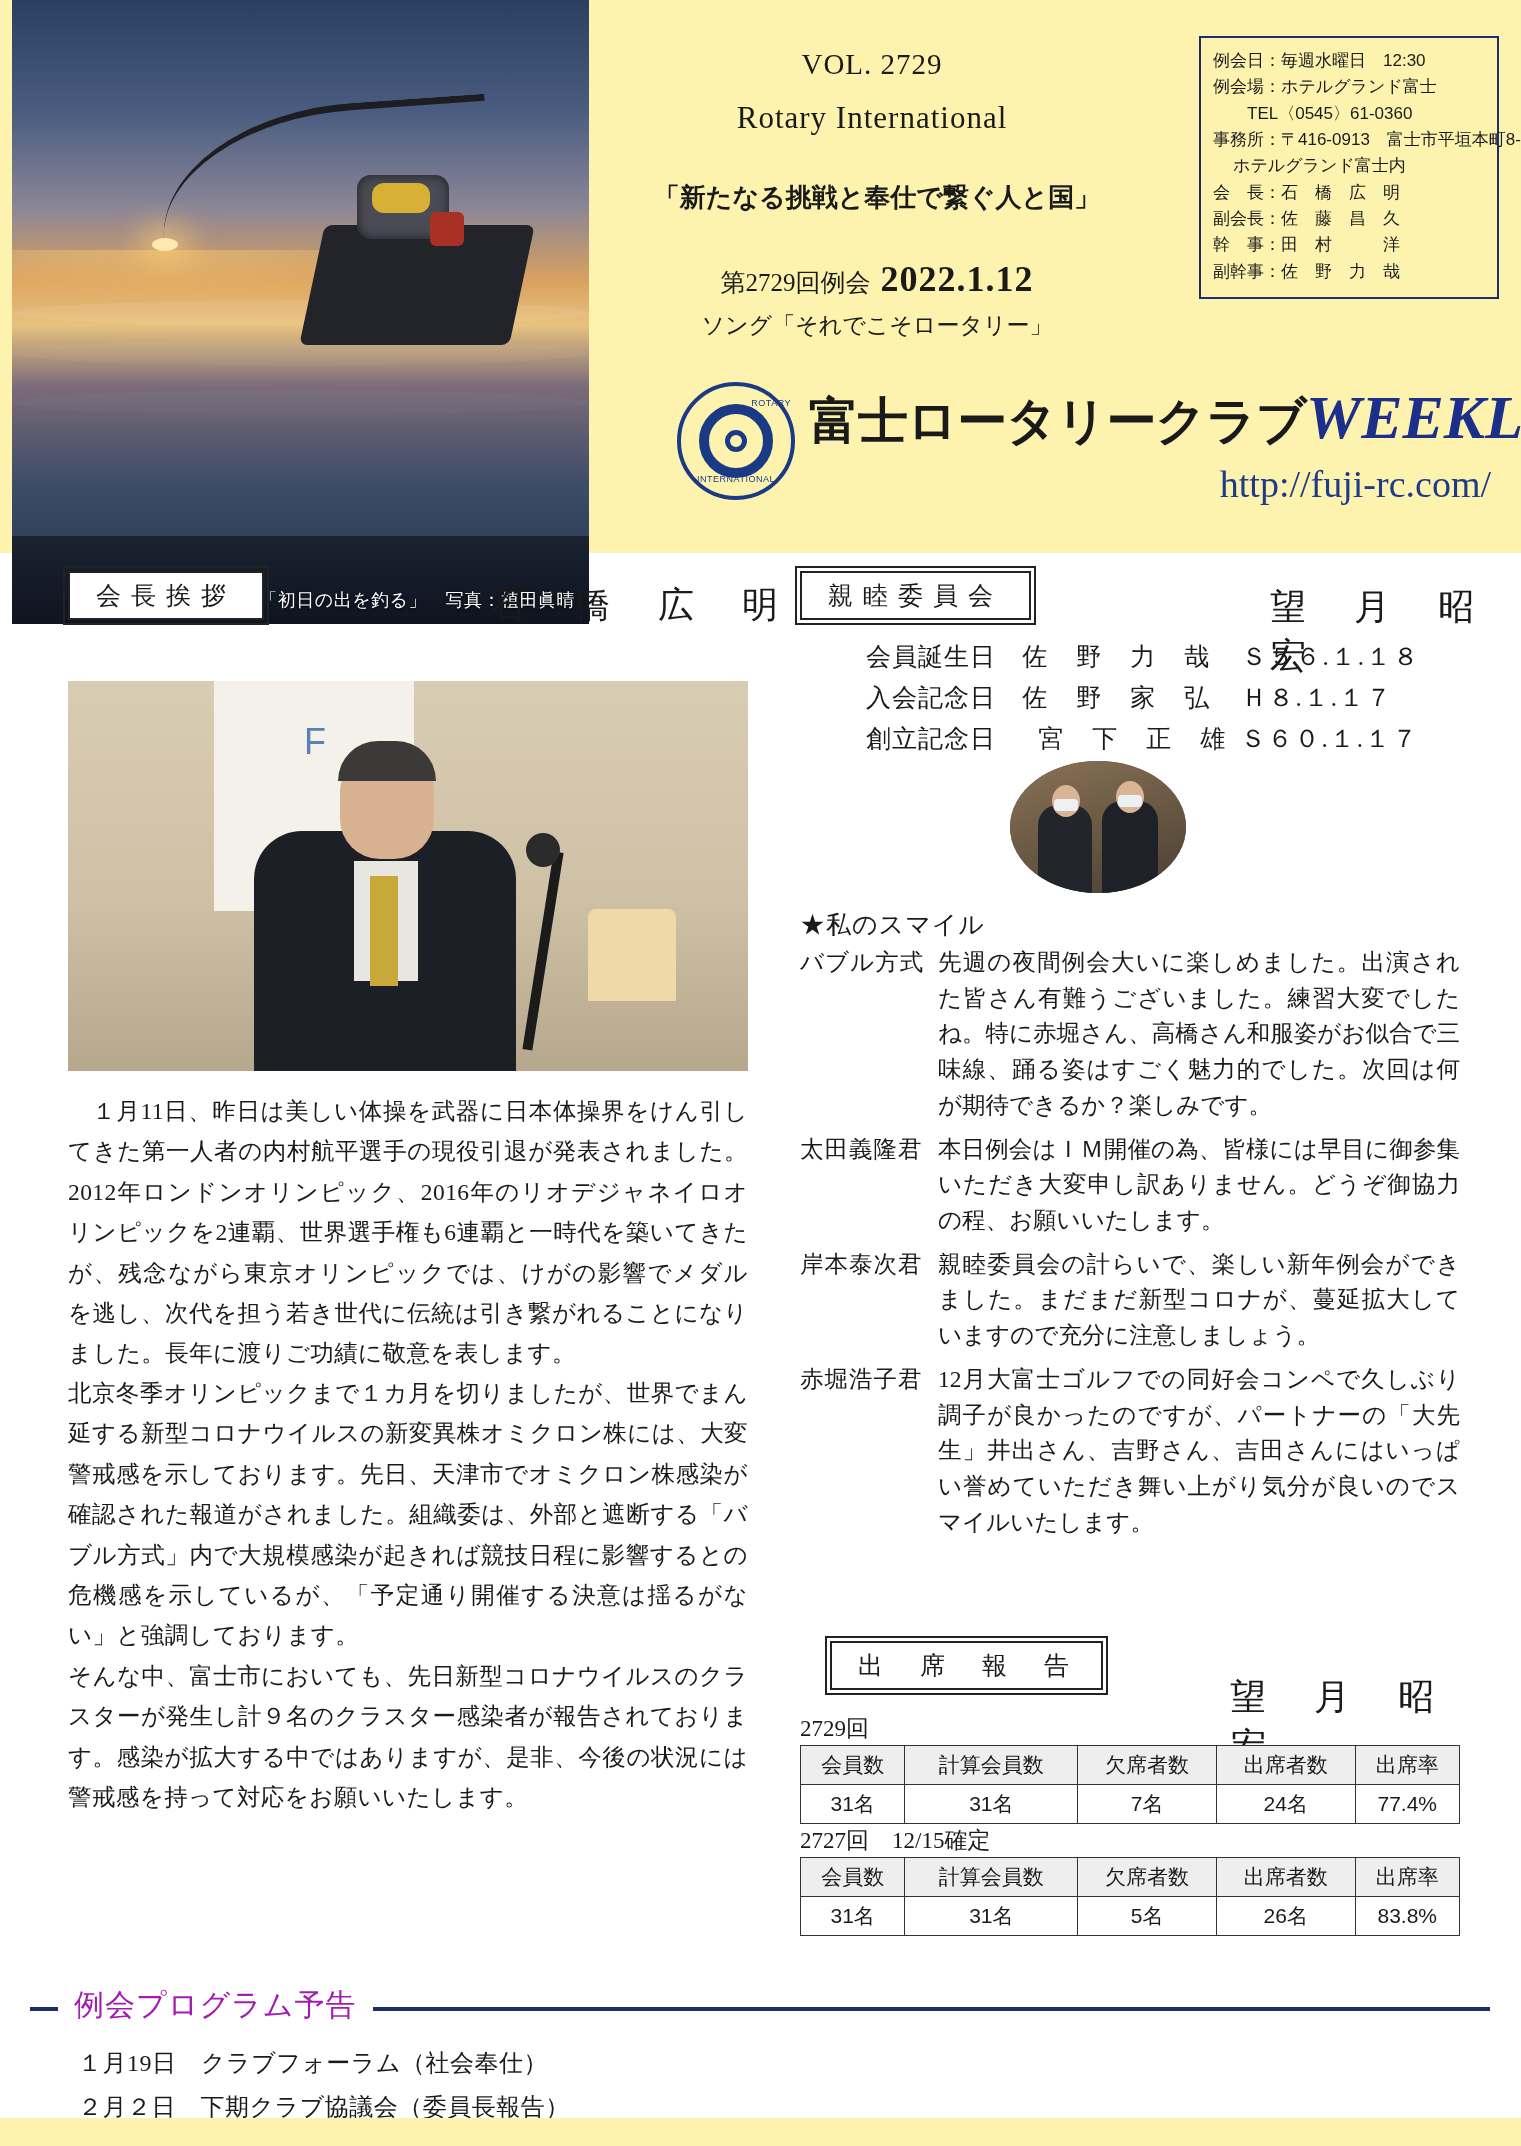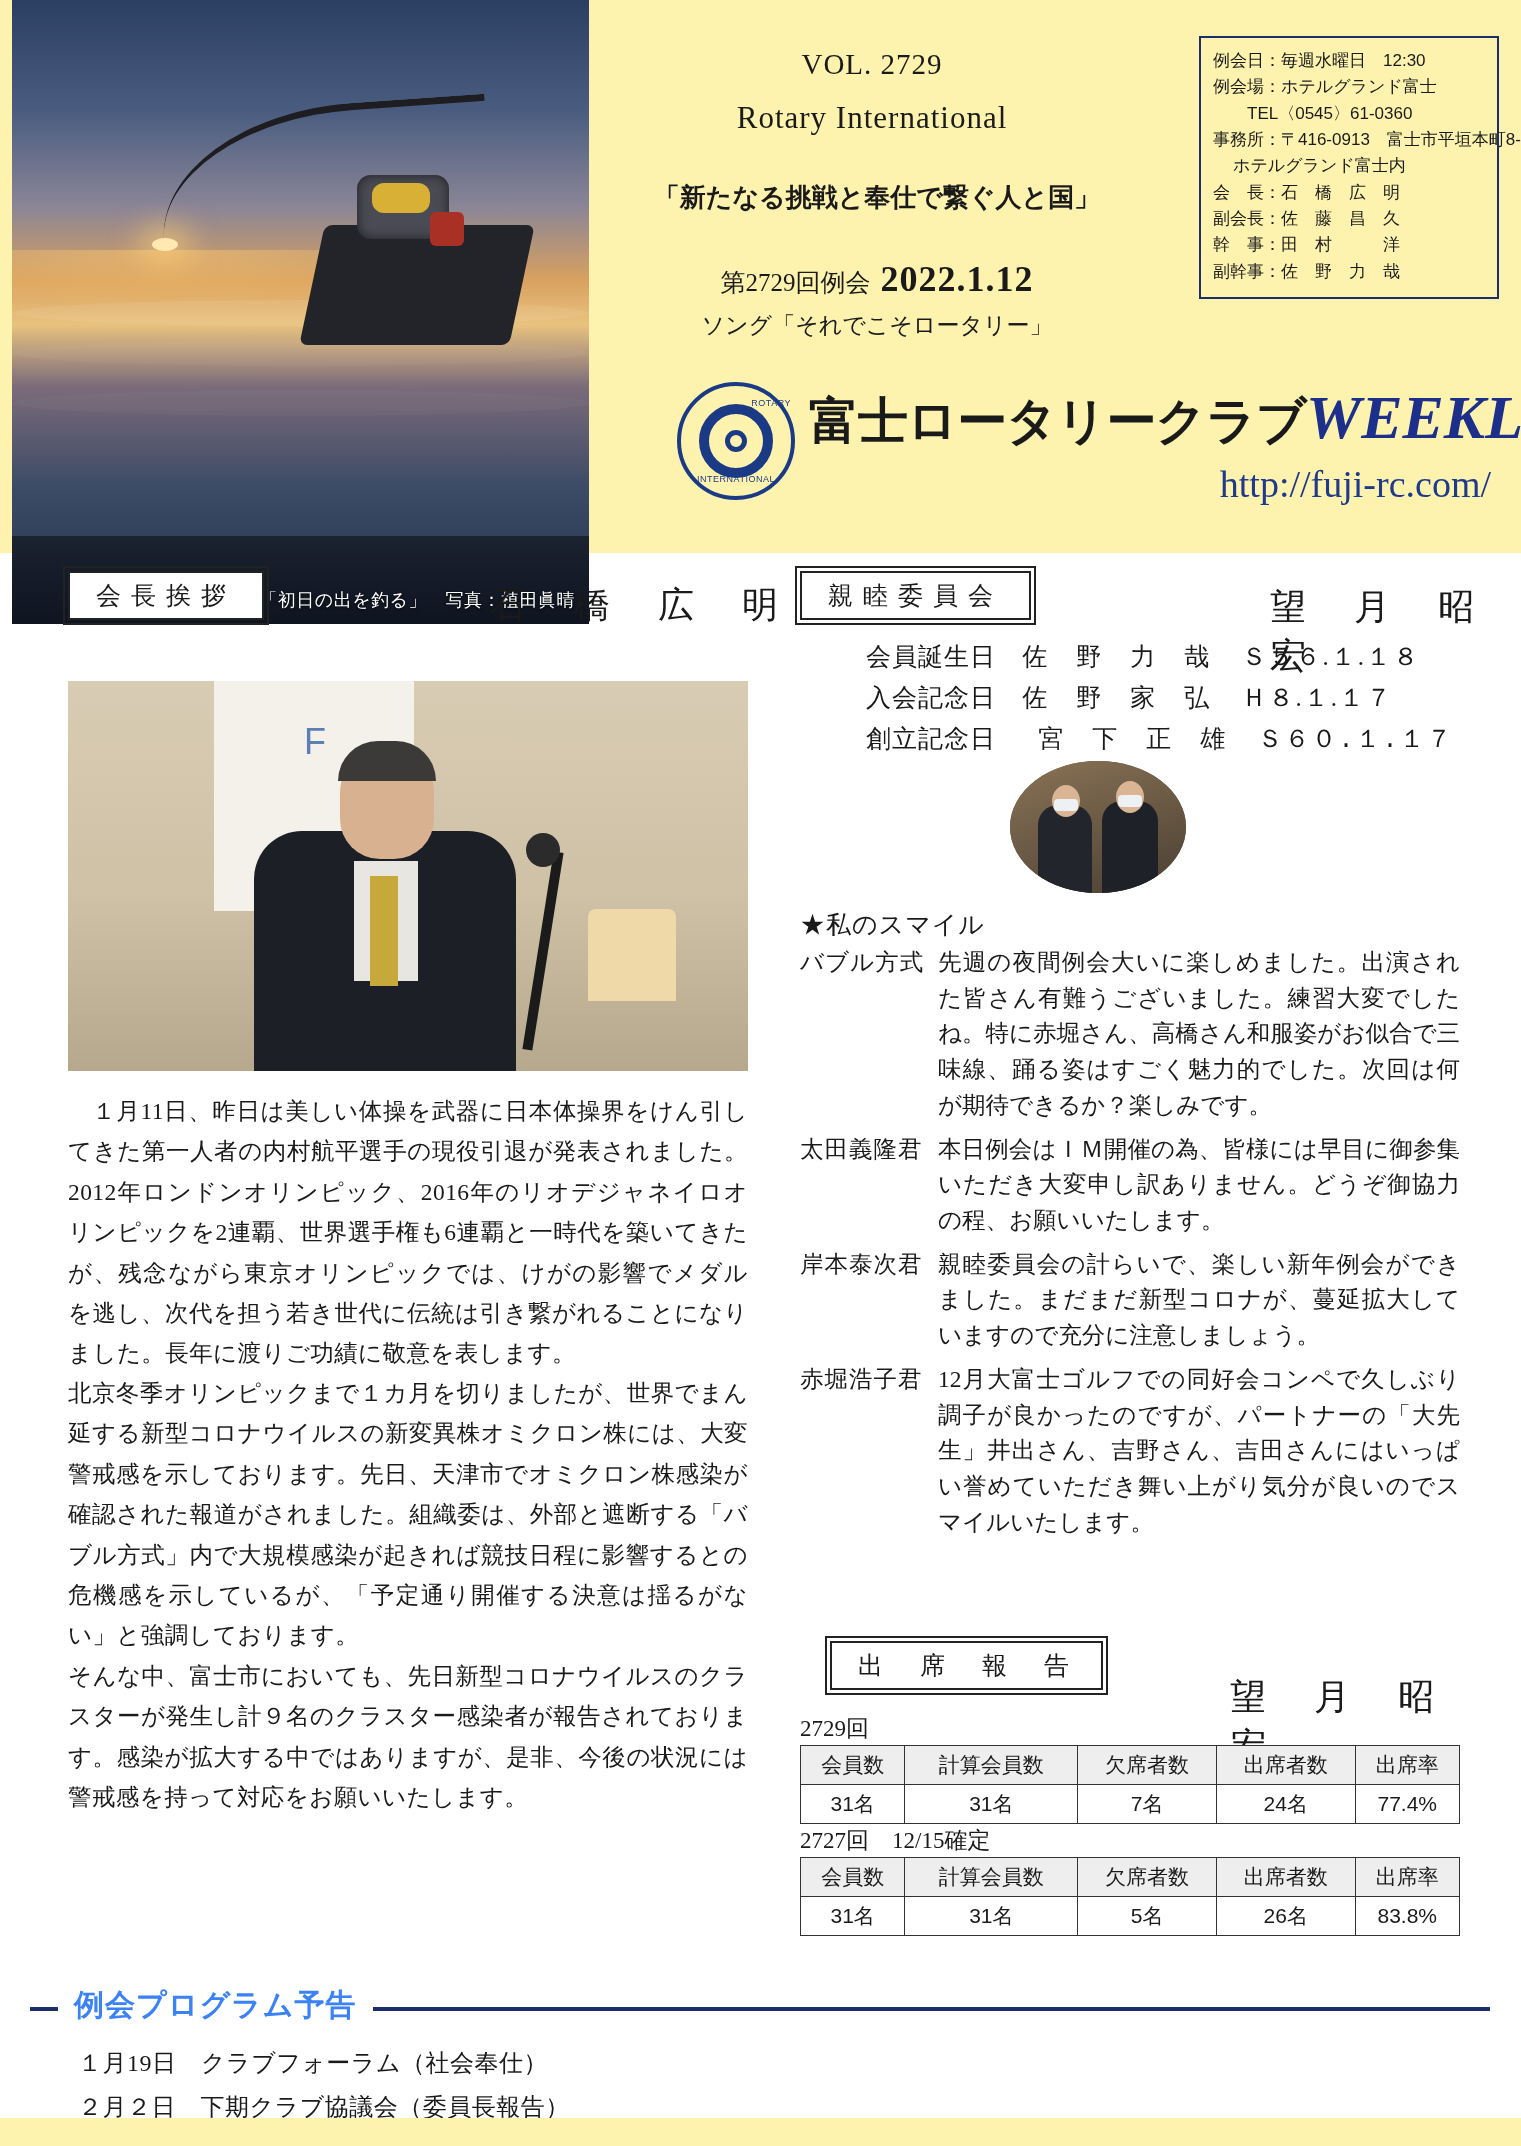--- a/index.html
+++ b/index.html
@@ -444,24 +444,23 @@
     left: 30px; top: 22px;
     width: 1460px; height: 4px;
     background: #1b2f6b;
   }
   .prog-title {
     position: absolute;
     left: 58px; top: 0;
     background: #fff;
     padding: 0 16px;
     font-size: 30px;
-    color: #3b82f6;
+    color: #a21caf;
     font-family: "Liberation Sans", sans-serif;
     letter-spacing: 1px;
-    font-weight: bold;
   }
   .prog-item {
     position: absolute;
     font-size: 24px;
     letter-spacing: .5px;
   }
 
   .bottom-band {
     position: absolute;
     left: 0; top: 2118px;
@@ -558,21 +557,21 @@
     <span style="margin-left:22px;">Ｓ５６.１.１８</span>
   </div>
   <div class="fellow-list" style="left:866px; top:126px;">
     <span class="lbl">入会記念日</span>
     <span style="margin-left:18px;">佐　野　家　弘</span>
     <span style="margin-left:22px;">Ｈ８.１.１７</span>
   </div>
   <div class="fellow-list" style="left:866px; top:167px;">
     <span class="lbl">創立記念日</span>
     <span style="margin-left:34px;">宮　下　正　雄</span>
-    <span style="margin-left:22px;font-family:Liberation Mono, monospace;">Ｓ６０.１.１７</span>
+    <span style="margin-left:5px;">Ｓ６０.１.１７</span>
   </div>
 
   <div class="duo-photo" style="top:208px; left:1010px;">
     <div class="duo-bg"></div>
     <div class="duo-p1"></div>
     <div class="duo-p2"></div>
     <div class="duo-h1"></div>
     <div class="duo-h2"></div>
     <div class="duo-m1"></div>
     <div class="duo-m2"></div>

